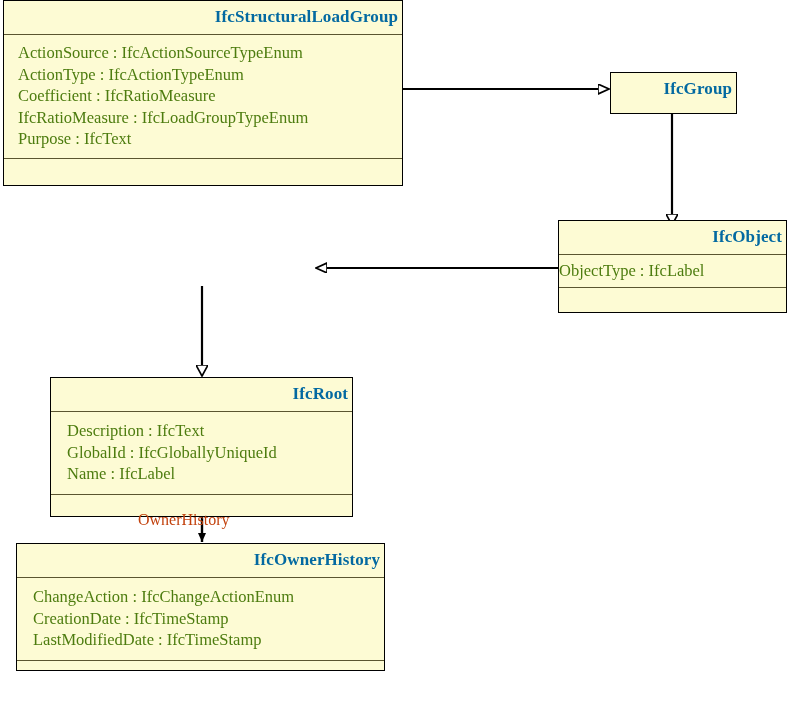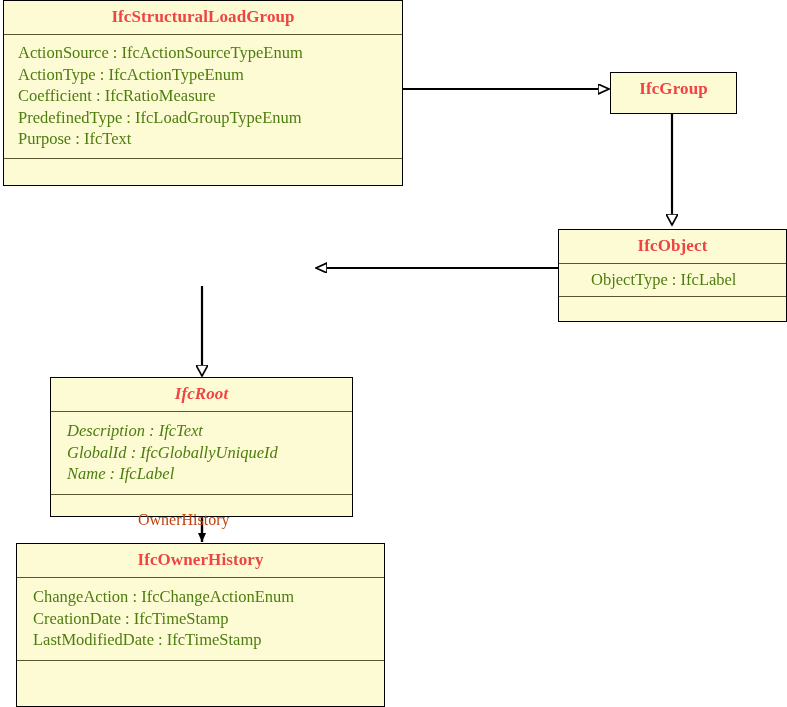--- a/index.html
+++ b/index.html
@@ -16,24 +16,24 @@
     overflow: hidden;
   }
   .uml-class {
     position: absolute;
     background: #fdfbd4;
     border: 1.5px solid #000000;
     box-sizing: border-box;
     z-index: 3;
   }
   .uml-title {
-    text-align: center;
+    text-align: right;
     font-weight: bold;
     font-size: 17px;
-    color: #ef4444;
+    color: #0369a1;
     padding: 6px 4px 7px 4px;
     letter-spacing: 0.1px;
   }
   .uml-sep {
     height: 0;
     border-top: 1.5px solid #5b5530;
     margin: 0;
   }
   .uml-attrs {
     padding: 7px 0 8px 14px;
@@ -112,55 +112,55 @@
 
   <div class="edge-label" style="left:138px; top:511px;">OwnerHistory</div>
 
   <div class="uml-class" style="left:3px; top:0px; width:400px; height:186px;">
     <div class="uml-title">IfcStructuralLoadGroup</div>
     <div class="uml-sep"></div>
     <div class="uml-attrs">
       <div class="uml-attr">ActionSource : IfcActionSourceTypeEnum</div>
       <div class="uml-attr">ActionType : IfcActionTypeEnum</div>
       <div class="uml-attr">Coefficient : IfcRatioMeasure</div>
-      <div class="uml-attr">PredefinedType : IfcLoadGroupTypeEnum</div>
+      <div class="uml-attr">IfcRatioMeasure : IfcLoadGroupTypeEnum</div>
       <div class="uml-attr">Purpose : IfcText</div>
     </div>
     <div class="uml-sep"></div>
     <div class="uml-ops"></div>
   </div>
 
   <div class="uml-class" style="left:610px; top:72px; width:127px; height:42px;">
     <div class="uml-title">IfcGroup</div>
   </div>
 
-  <div class="uml-class" style="left:558px; top:229px; width:229px; height:93px;">
+  <div class="uml-class" style="left:558px; top:220px; width:229px; height:93px;">
     <div class="uml-title">IfcObject</div>
     <div class="uml-sep"></div>
-    <div class="uml-attrs" style="padding:5px 0 5px 32px;">
+    <div class="uml-attrs" style="padding:5px 0 5px 0;">
       <div class="uml-attr">ObjectType : IfcLabel</div>
     </div>
     <div class="uml-sep"></div>
     <div class="uml-ops"></div>
   </div>
 
 
-  <div class="uml-class" style="left:50px; top:377px; width:303px; height:140px;font-style:italic;">
+  <div class="uml-class" style="left:50px; top:377px; width:303px; height:140px;">
     <div class="uml-title">IfcRoot</div>
     <div class="uml-sep"></div>
     <div class="uml-attrs" style="padding:8px 0 9px 16px;">
       <div class="uml-attr">Description : IfcText</div>
       <div class="uml-attr">GlobalId : IfcGloballyUniqueId</div>
       <div class="uml-attr">Name : IfcLabel</div>
     </div>
     <div class="uml-sep"></div>
     <div class="uml-ops"></div>
   </div>
 
-  <div class="uml-class" style="left:16px; top:543px; width:369px; height:164px;">
+  <div class="uml-class" style="left:16px; top:543px; width:369px; height:128px;">
     <div class="uml-title">IfcOwnerHistory</div>
     <div class="uml-sep"></div>
     <div class="uml-attrs" style="padding:8px 10px 9px 16px;">
       <div class="uml-attr">ChangeAction : IfcChangeActionEnum</div>
       <div class="uml-attr">CreationDate : IfcTimeStamp</div>
       <div class="uml-attr">LastModifiedDate : IfcTimeStamp</div>
     </div>
     <div class="uml-sep"></div>
     <div class="uml-ops-tall"></div>
   </div>

